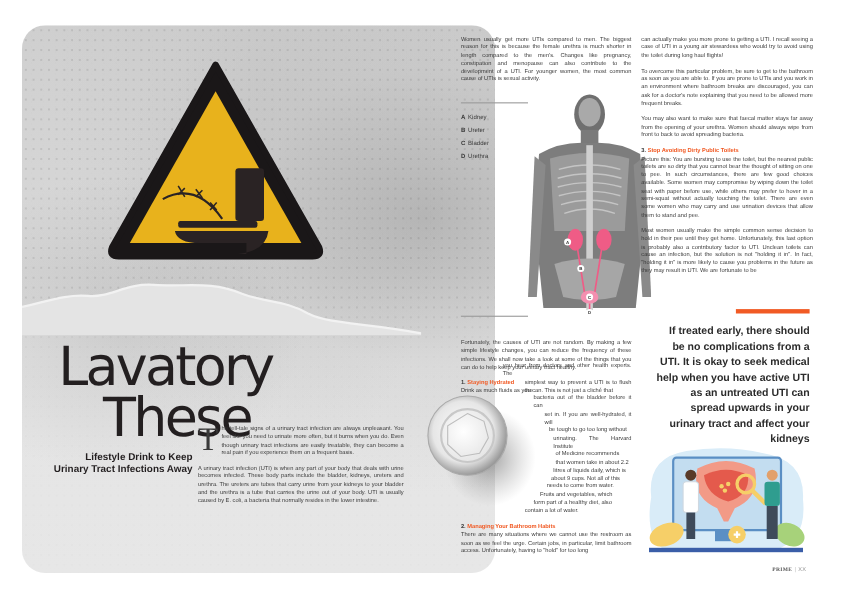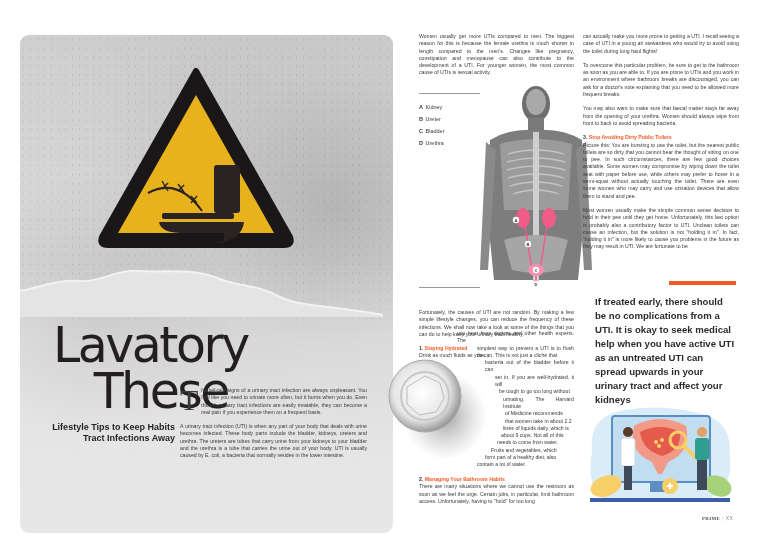--- a/index.html
+++ b/index.html
@@ -4,22 +4,22 @@
 <style>
   html, body { margin: 0; padding: 0; }
   body {
     width: 768px; height: 546px; overflow: hidden; position: relative;
     background: #ffffff;
     font-family: "Liberation Sans", sans-serif;
     color: #3a3a3a;
   }
   
   .left-page {
-    position: absolute; left: 20px; top: 35px; width: 373px; height: 498px;
-    border-radius: 9px; overflow: hidden;
+    position: absolute; left: 20px; top: 23px; width: 430px; height: 498px;
+    border-radius: 21px; overflow: hidden;
     background:
       radial-gradient(ellipse at 85% 35%, rgba(120,120,120,0.35) 0%, rgba(160,160,160,0.15) 30%, rgba(0,0,0,0) 55%),
       radial-gradient(ellipse at 20% 55%, rgba(140,140,140,0.25) 0%, rgba(0,0,0,0) 35%),
       radial-gradient(ellipse at 50% 10%, rgba(200,200,200,0.6) 0%, rgba(0,0,0,0) 60%),
       linear-gradient(180deg, #cfcfcf 0%, #d9d9d9 45%, #e4e4e4 60%, #e7e7e7 100%);
   }
   .left-page .speckle {
     position: absolute; inset: 0;
     background-image:
       radial-gradient(rgba(60,60,60,0.35) 0.6px, transparent 1px),
@@ -77,21 +77,21 @@
 
   .glass {
     position: absolute; left: 387px; top: 354px; width: 100px; height: 110px;
   }
   .wrap-text { position: absolute; font-size: 5.2px; line-height: 7.3px; color: #3a3a3a; text-align: justify; }
 
   .pullquote-bar { position: absolute; left: 669px; top: 281px; width: 67px; height: 4px; background: #f15a24; }
   .pullquote {
     position: absolute; left: 595px; top: 295px; width: 141px;
     font-family: "Liberation Sans", sans-serif; font-weight: 700;
-    font-size: 9.6px; line-height: 14px; color: #2b2b2b; text-align: left;
+    font-size: 9.6px; line-height: 14px; color: #2b2b2b; text-align: right;
   }
   .illustration { position: absolute; left: 584px; top: 402px; width: 152px; height: 106px; }
 
   .footer { position: absolute; left: 702px; top: 515px; font-size: 5px; color: #555; letter-spacing: 0.3px; }
   .footer .brand { font-family: "Liberation Serif", serif; font-weight: 700; }
   .footer .sep { color: #bbb; margin: 0 2px; }
   .footer .pg { color: #888; }
 </style>
 </head>
 <body>
@@ -124,21 +124,21 @@
   <svg class="torn-edge" viewBox="0 0 363 60" preserveAspectRatio="none">
     <path d="M0 34 C20 30 40 22 60 24 C80 26 95 12 120 14 C150 16 170 10 200 22 C220 30 240 28 260 40 C280 50 310 48 363 58 L363 60 L0 60 Z" fill="#e4e4e4"></path>
     <path d="M0 34 C20 30 40 22 60 24 C80 26 95 12 120 14 C150 16 170 10 200 22 C220 30 240 28 260 40 C280 50 310 48 363 58" fill="none" stroke="#f2f2f2" stroke-width="2"></path>
   </svg>
 
   <div class="title">
     <span>Lavatory</span>
     <span>These</span>
   </div>
 
-  <div class="subtitle">Lifestyle Tips to Keep Habits Tract Infections Away</div>
+  <div class="subtitle">Lifestyle Drink to Keep Urinary Tract Infections Away</div>
 </div>
 
 <div class="intro">
   <p><span class="dropcap">T</span><span>he tell-tale signs of a urinary tract infection are always unpleasant. You feel like you need to urinate more often, but it burns when you do. Even though urinary tract infections are easily treatable, they can become a real pain if you experience them on a frequent basis.</span></p>
   <p>A urinary tract infection (UTI) is when any part of your body that deals with urine becomes infected. These body parts include the bladder, kidneys, ureters and urethra. The ureters are tubes that carry urine from your kidneys to your bladder and the urethra is a tube that carries the urine out of your body. UTI is usually caused by E. coli, a bacteria that normally resides in the lower intestine.</p>
 </div>
 
 <div class="col col-a">
   <p>Women usually get more UTIs compared to men. The biggest reason for this is because the female urethra is much shorter in length compared to the men's. Changes like pregnancy, constipation and menopause can also contribute to the development of a UTI. For younger women, the most common cause of UTIs is sexual activity.</p>
 </div>

